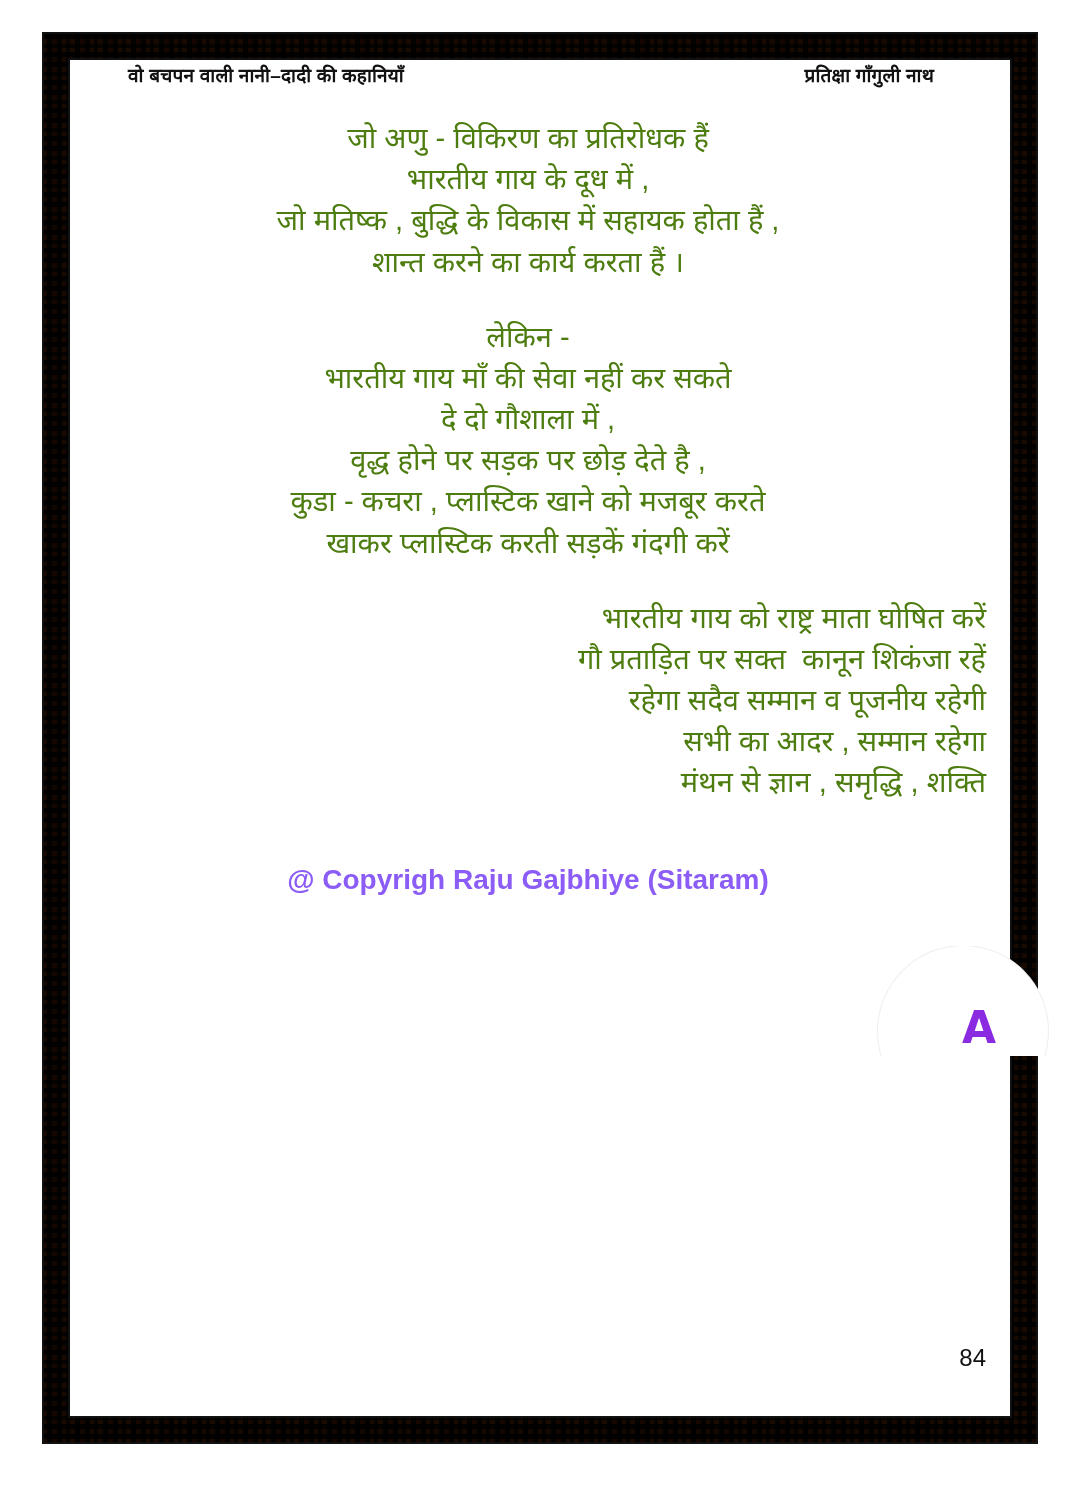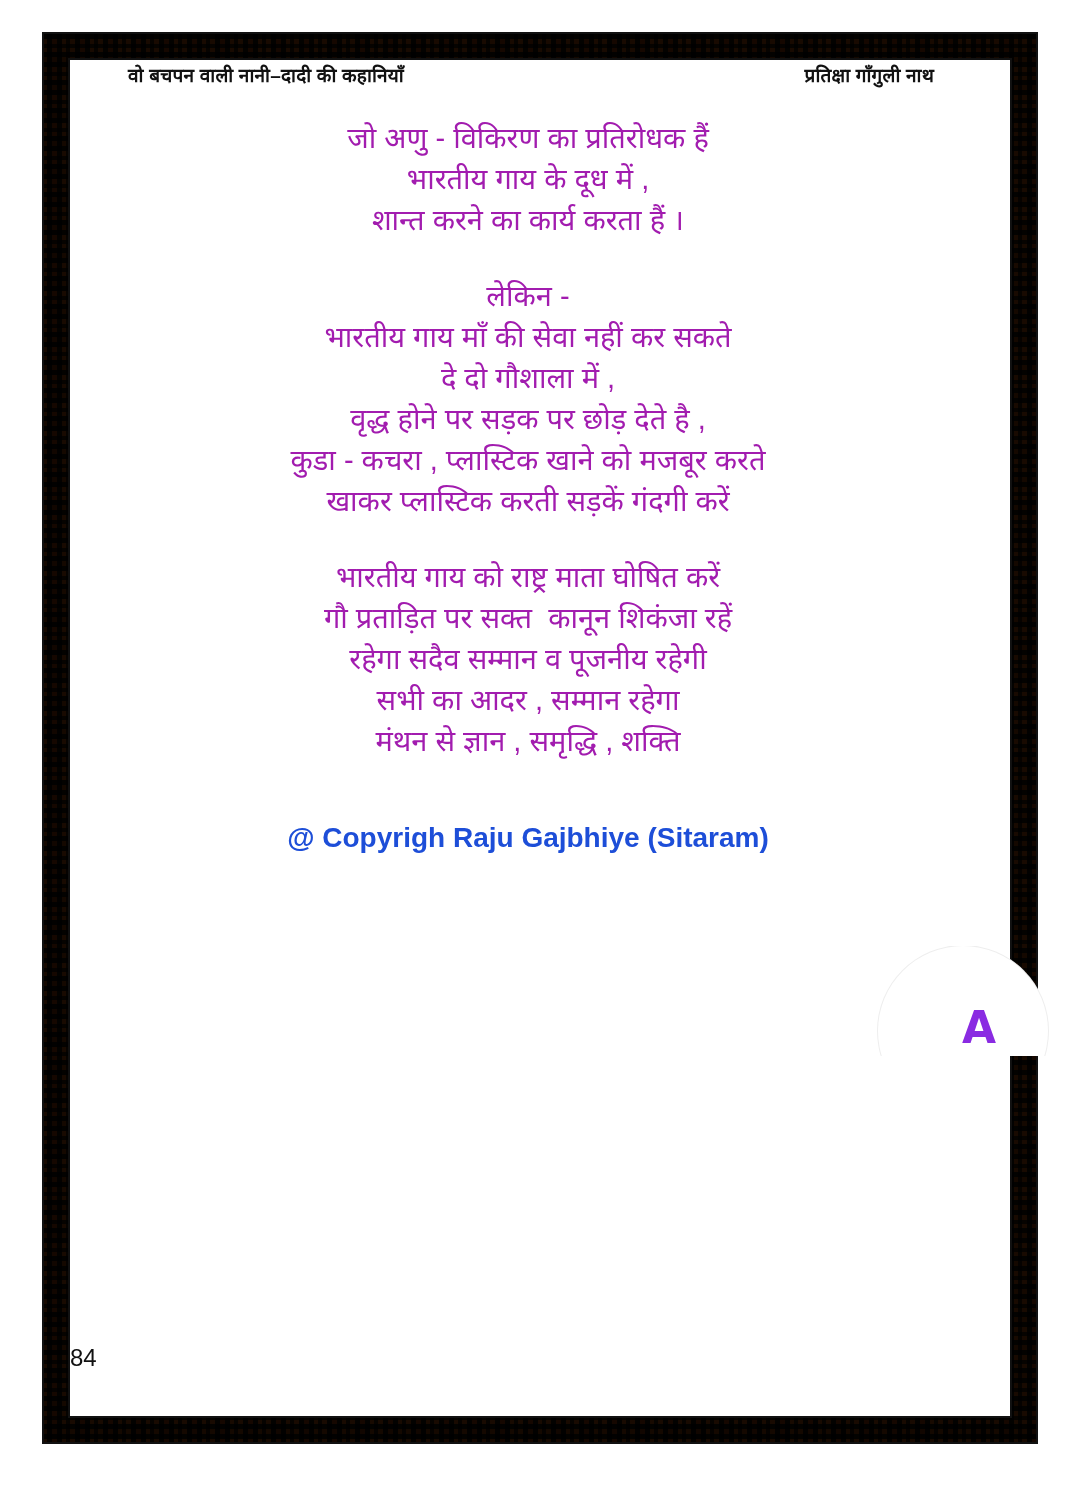--- a/index.html
+++ b/index.html
@@ -93,50 +93,50 @@
     padding: 0 52px 0 58px;
     font-size: 19px;
     font-weight: bold;
     color: #111111;
     letter-spacing: 0.2px;
   }
 
   .poem {
     margin-top: 30px;
     text-align: center;
-    color: #a21caf;
+    color: #4d7c0f;
     font-size: 29px;
     line-height: 1.42;
     font-weight: 500;
   }
 
   .stanza {
     margin: 0 0 34px 0;
   }
-  .stanza:last-of-type { margin-bottom: 0; }
+  .stanza:last-of-type { margin-bottom: 0; text-align: right; }
 
   .line {
     display: block;
     white-space: pre-wrap;
   }
 
   .copyright {
     margin-top: 60px;
     text-align: center;
     font-size: 28px;
     font-weight: bold;
-    color: #1d4ed8;
+    color: #8b5cf6;
   }
 
   .page-number {
     position: absolute;
     left: 0;
     right: 0;
     bottom: 38px;
-    text-align: left;
+    text-align: right;
     font-size: 24px;
     color: #111111;
   }
 
   
   .watermark {
     position: absolute;
     right: 22px;
     bottom: 0px;
     width: 190px;
@@ -179,20 +179,21 @@
     <div class="running-head">
       <span>वो बचपन वाली नानी–दादी की कहानियाँ</span>
       <span>प्रतिक्षा गाँगुली नाथ</span>
     </div>
 
     <div class="poem">
 
       <div class="stanza">
         <span class="line">जो अणु - विकिरण का प्रतिरोधक हैं</span>
         <span class="line">भारतीय गाय के दूध में ,</span>
+        <span class="line">जो मतिष्क , बुद्धि के विकास में सहायक होता हैं ,</span>
         <span class="line">शान्त करने का कार्य करता हैं ।</span>
       </div>
 
       <div class="stanza">
         <span class="line">लेकिन -</span>
         <span class="line">भारतीय गाय माँ की सेवा नहीं कर सकते</span>
         <span class="line">दे दो गौशाला में ,</span>
         <span class="line">वृद्ध होने पर सड़क पर छोड़ देते है ,</span>
         <span class="line">कुडा - कचरा , प्लास्टिक खाने को मजबूर करते</span>
         <span class="line">खाकर प्लास्टिक करती सड़कें गंदगी करें</span>

